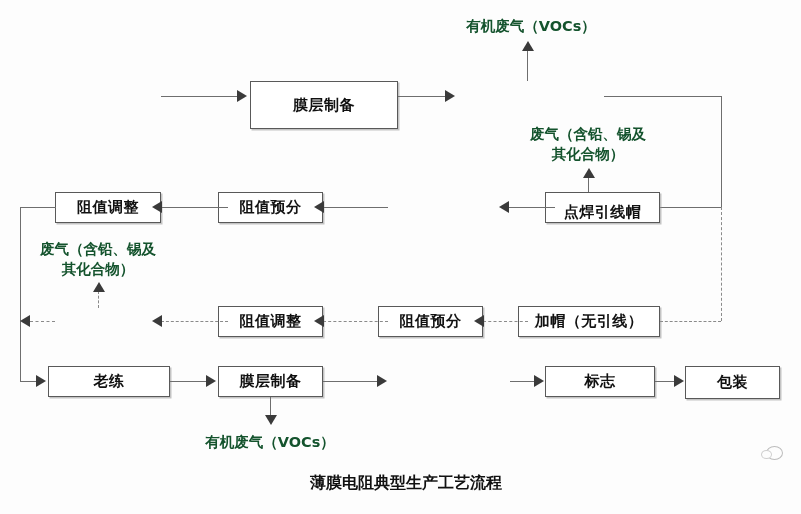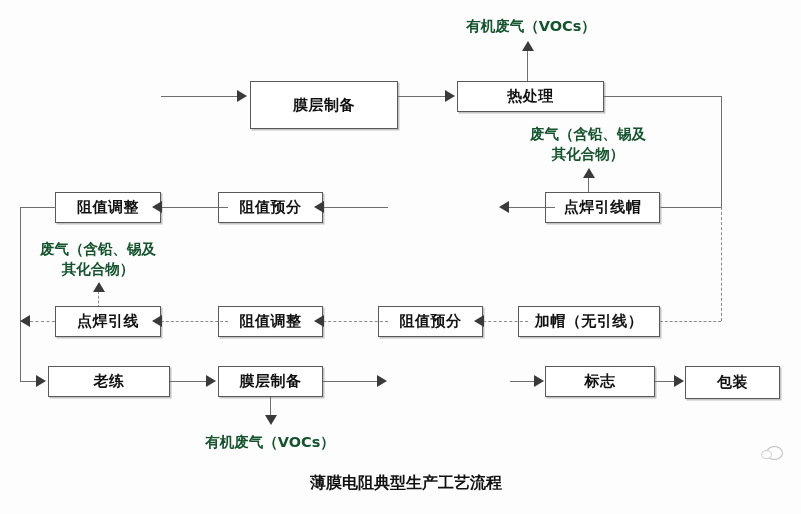--- a/index.html
+++ b/index.html
@@ -127,23 +127,20 @@
 </head>
 <body>
 
 <div id="page">
 
 
   <div class="node" style="left:250px; top:81px; width:148px; height:48px;">
     <span>膜层制备</span>
   </div>
 
-  <div class="node" style="left:457px; top:81px; width:147px; height:31px;">
-    <span>热处理</span>
-  </div>
 
   <div class="ln h" style="left:161px; top:96px; width:78px;"></div>
   <div class="arrow right" style="left:237px; top:90px;"></div>
 
   <div class="ln h" style="left:398px; top:96px; width:48px;"></div>
   <div class="arrow right" style="left:445px; top:90px;"></div>
 
   <div class="label" style="left:456px; top:16px; width:150px;">有机废气（VOCs）</div>
   <div class="ln v" style="left:527px; top:50px; height:31px;"></div>
   <div class="arrow up" style="left:522px; top:41px;"></div>
@@ -164,44 +161,41 @@
 
   <div class="node" style="left:55px; top:192px; width:106px; height:31px;">
     <span>阻值调整</span>
   </div>
 
   <div class="node" style="left:218px; top:192px; width:105px; height:31px;">
     <span>阻值预分</span>
   </div>
 
 
-  <div class="node" style="left:545px; top:192px; width:115px; height:31px;">
+  <div class="node" style="left:545px; top:192px; width:115px; height:31px;align-items:flex-end;">
     <span>点焊引线帽</span>
   </div>
 
   <div class="ln h" style="left:508px; top:207px; width:47px;"></div>
   <div class="arrow left" style="left:499px; top:201px;"></div>
 
   <div class="ln h" style="left:323px; top:207px; width:65px;"></div>
   <div class="arrow left" style="left:314px; top:201px;"></div>
 
   <div class="ln h" style="left:161px; top:207px; width:67px;"></div>
   <div class="arrow left" style="left:152px; top:201px;"></div>
 
   <div class="ln h" style="left:20px; top:207px; width:36px;"></div>
   <div class="ln v" style="left:20px; top:207px; height:174px;"></div>
 
   <div class="label" style="left:18px; top:239px; width:160px;">废气（含铅、锡及</div>
   <div class="label" style="left:18px; top:259px; width:160px;">其化合物）</div>
   <div class="dln v" style="left:98px; top:291px; height:17px;"></div>
   <div class="arrow up" style="left:93px; top:282px;"></div>
 
-  <div class="node" style="left:55px; top:306px; width:106px; height:31px;">
-    <span>点焊引线</span>
-  </div>
 
   <div class="node" style="left:218px; top:306px; width:105px; height:31px;">
     <span>阻值调整</span>
   </div>
 
   <div class="node" style="left:378px; top:306px; width:105px; height:31px;">
     <span>阻值预分</span>
   </div>
 
   <div class="node" style="left:518px; top:306px; width:142px; height:31px;">

